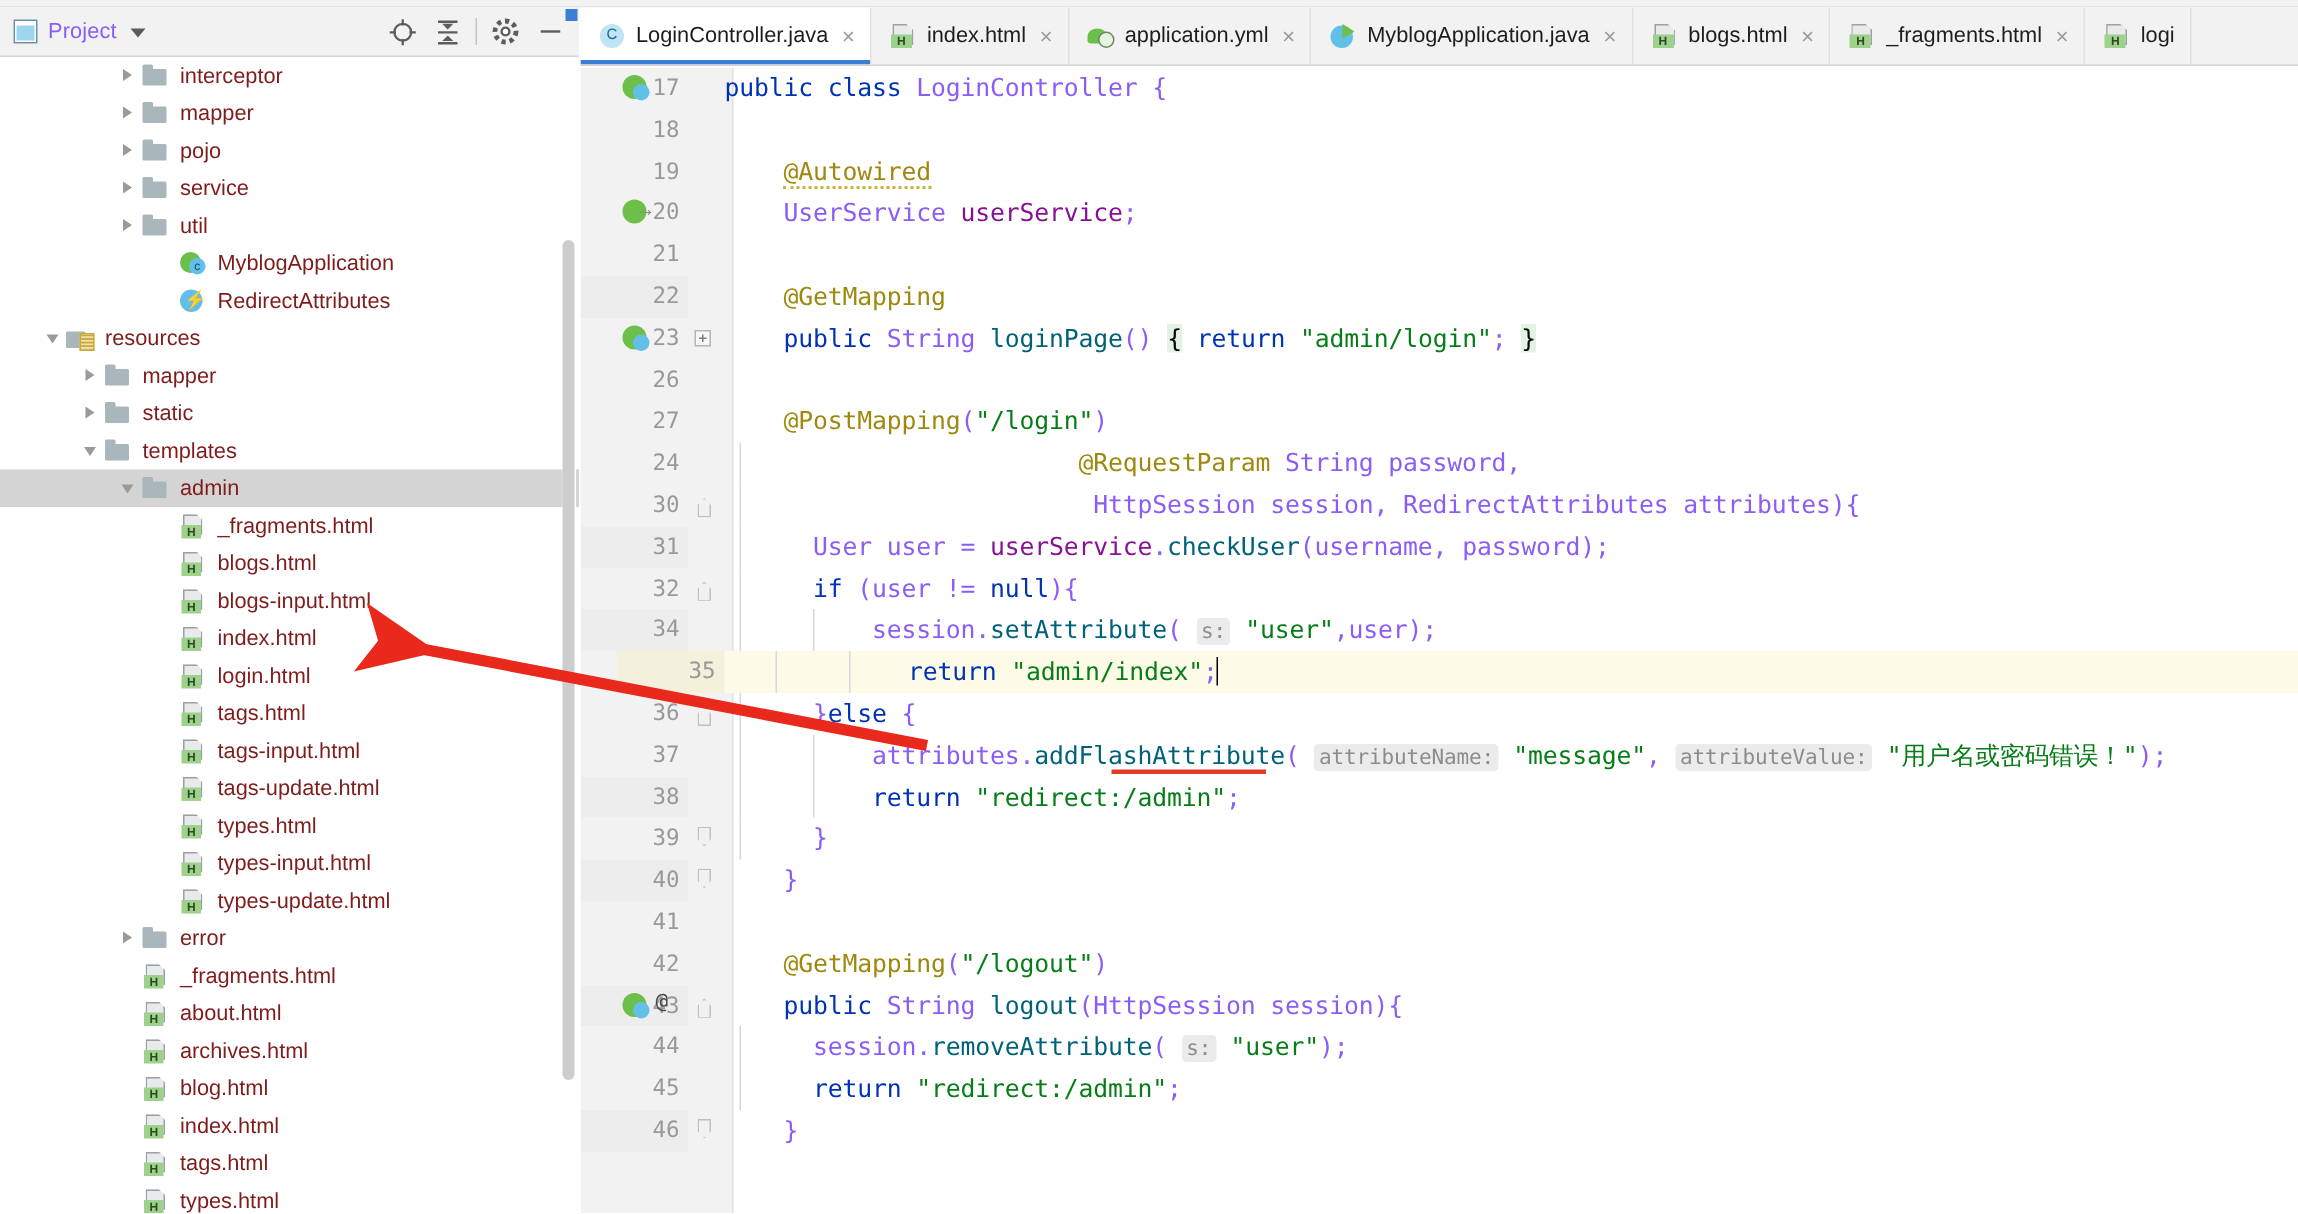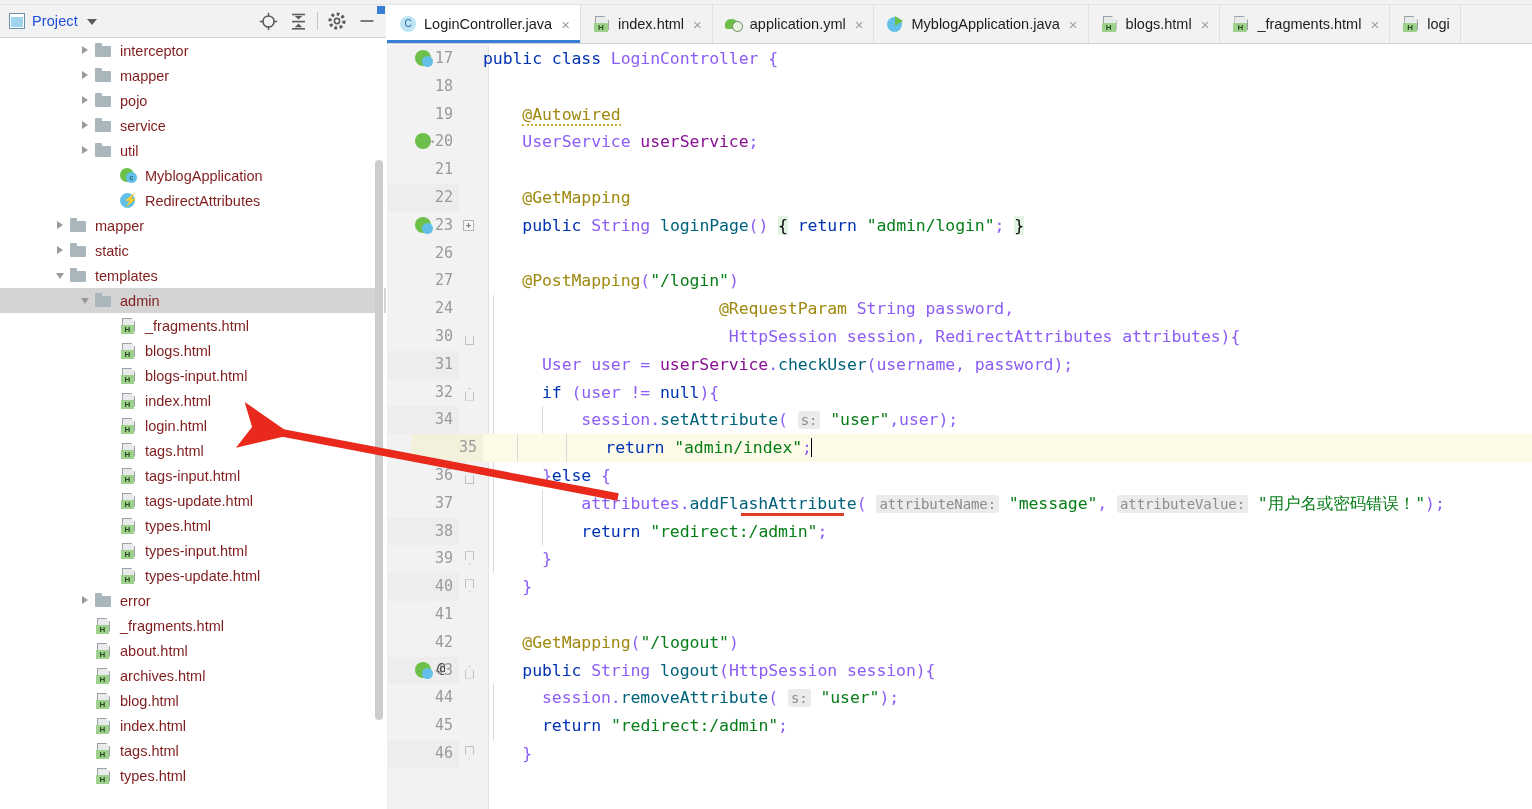--- a/index.html
+++ b/index.html
@@ -30,21 +30,21 @@
   }
   .ph-left { display: flex; align-items: center; gap: 7px; padding-left: 9px; }
   .ph-winicon {
     width: 16px; height: 16px; border: 1px solid #6a8fa8; background: #ffffff;
     display: block; position: relative;
   }
   .ph-winicon::after {
     content: ""; position: absolute; left: 1px; top: 3px;
     width: 12px; height: 10px; background: #9fd4ef;
   }
-  .ph-title { font-size: 14.5px; color: #1d4ed8; letter-spacing: .1px; }
+  .ph-title { font-size: 14.5px; color: #8b5cf6; letter-spacing: .1px; }
   .ph-caret {
     width: 0; height: 0; border-left: 5px solid transparent;
     border-right: 5px solid transparent; border-top: 6px solid #5b5b5b;
     margin-left: 2px; margin-top: 2px;
   }
   .ph-right {
     margin-left: auto; display: flex; align-items: center; gap: 0px; padding-right: 4px;
   }
   .ph-btn {
     width: 30px; height: 28px; display: flex; align-items: center; justify-content: center;
@@ -379,20 +379,26 @@
           <span class="ico ic-spring"></span>
           <span class="label">MyblogApplication</span>
         </div>
         <div class="row">
           <span style="display: inline-block; flex: 0 0 103px;"></span>
           <span class="tw"></span>
           <span class="ico ic-exc"></span>
           <span class="label">RedirectAttributes</span>
         </div>
         <div class="row">
+          <span style="display: inline-block; flex: 0 0 28px;"></span>
+          <span class="tw open"></span>
+          <span class="ico ic-resfolder"></span>
+          <span class="label">resources</span>
+        </div>
+        <div class="row">
           <span style="display: inline-block; flex: 0 0 53px;"></span>
           <span class="tw closed"></span>
           <span class="ico ic-folder"></span>
           <span class="label">mapper</span>
         </div>
         <div class="row">
           <span style="display: inline-block; flex: 0 0 53px;"></span>
           <span class="tw closed"></span>
           <span class="ico ic-folder"></span>
           <span class="label">static</span>

